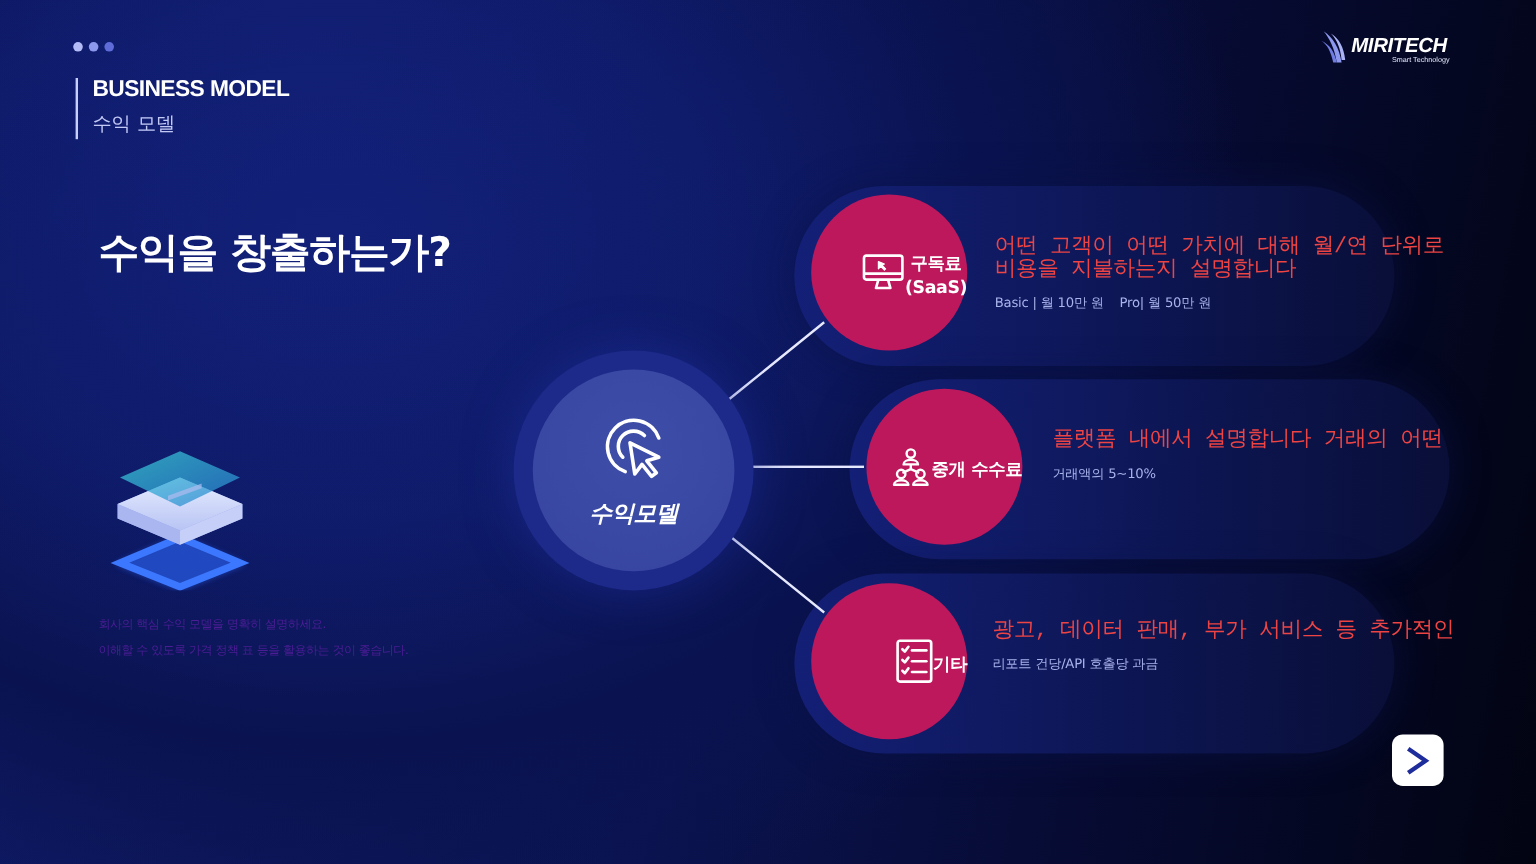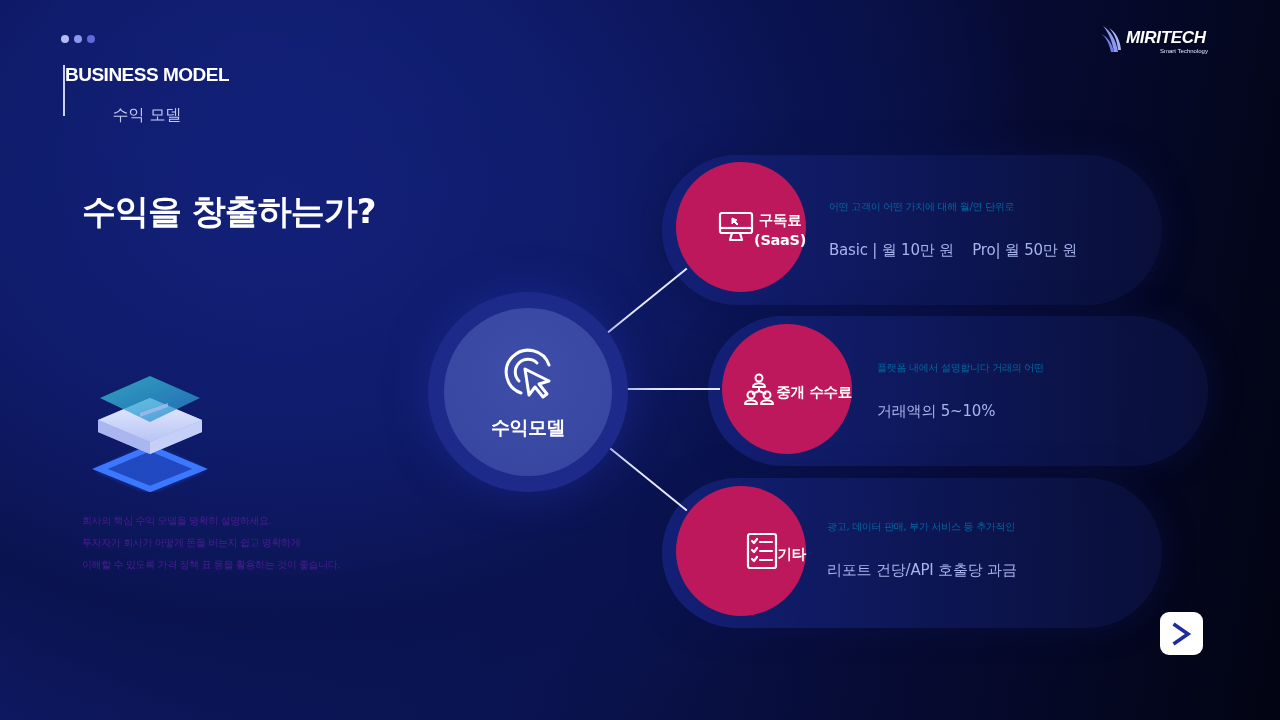--- a/index.html
+++ b/index.html
@@ -15,59 +15,59 @@
   .bg-arc {
     position: absolute; left: -300px; top: -520px;
     width: 1100px; height: 1100px; border-radius: 50%;
     background: radial-gradient(circle, rgba(20,34,130,0.25) 0%, rgba(12,22,100,0.15) 60%, rgba(0,0,0,0) 72%);
     pointer-events: none;
   }
   .dots { position: absolute; left: 61px; top: 35px; display: flex; gap: 5px; }
   .dots span { width: 8px; height: 8px; border-radius: 50%; display: block; }
   .header-block {
     position: absolute; left: 63px; top: 65px; height: 51px;
-    border-left: 2px solid #c9d0ff;  text-align: center;
+    border-left: 2px solid #c9d0ff; padding-left: 12px;
   }
   .header-en { font-family: "Liberation Sans", sans-serif; font-weight: 700; font-size: 19px; letter-spacing: -0.5px; line-height: 20px; }
-  .header-ko { font-size: 16px; color: #c3c9f5; margin-top: 20px; line-height: 20px; }
+  .header-ko { font-size: 16px; color: #c3c9f5; margin-top: 8px; line-height: 20px; }
   .logo { position: absolute; left: 1100px; top: 22px; width: 120px; height: 36px; }
   .logo-text { position: absolute; left: 26px; top: 6px; font-family: "Liberation Sans", sans-serif; font-weight: 700; font-style: italic; font-size: 17px; letter-spacing: -0.3px; }
   .logo-sub { position: absolute; left: 60px; top: 26px; font-family: "Liberation Sans", sans-serif; font-size: 6px; color: #e8ebff; }
   .main-title { position: absolute; left: 82px; top: 186px; font-weight: 700; font-size: 34px; line-height: 50px; letter-spacing: -1px; }
   .layers { position: absolute; left: 88px; top: 368px; width: 124px; height: 124px; }
   .desc { position: absolute; left: 82px; top: 510px; font-size: 10px; line-height: 22px; color: #4c1d95; letter-spacing: -0.4px; }
 
   .connector { position: absolute; height: 2px; background: #e6e9ff; transform-origin: 0 50%; }
 
   .hub-outer {
     position: absolute; left: 428px; top: 292px; width: 200px; height: 200px; border-radius: 50%;
     background: #1d2a8a; box-shadow: 0 0 40px rgba(30,45,150,0.6);
   }
   .hub-inner {
     position: absolute; left: 16px; top: 16px; width: 168px; height: 168px; border-radius: 50%;
     background: radial-gradient(circle at 50% 40%, #3e4ea8 0%, #36449f 100%);
-    display: flex; flex-direction: column; align-items: center; justify-content: center;
+    display: flex; flex-direction: column; align-items: center; justify-content: center; font-style: italic;
   }
   .hub-label { font-weight: 700; font-size: 19px; margin-top: 14px; letter-spacing: -0.5px; }
 
   .pill {
     position: absolute; height: 150px; border-radius: 75px;
     background: linear-gradient(90deg, rgba(20,32,120,0.95) 0%, rgba(14,24,90,0.9) 50%, rgba(10,16,60,0.85) 100%);
     box-shadow: 0 0 30px rgba(10,18,70,0.6);
   }
   .node {
     position: absolute; width: 130px; height: 130px; border-radius: 50%;
     background: #be185d;
     display: flex; flex-direction: row; align-items: center; justify-content: flex-end;
     text-align: center;
   }
   .node-label { font-weight: 700; font-size: 14.5px; line-height: 20px; margin-top: 6px; letter-spacing: -0.3px; }
   .pill-text { position: absolute; }
-  .pill-main { font-size: 10px; line-height: 19px; color: #0369a1; letter-spacing: -0.3px; }
-  .pill-sub { font-size: 15px; color: #a9b3ec; margin-top: 25px; letter-spacing: -0.2px; }
+  .pill-main { font-size: 18px; line-height: 19px; color: #ef4444; letter-spacing: -0.3px; font-family: Liberation Mono, monospace; }
+  .pill-sub { font-size: 11px; color: #a9b3ec; margin-top: 10px; letter-spacing: -0.2px; }
 
   .next-btn {
     position: absolute; left: 1160px; top: 612px; width: 43px; height: 43px; border-radius: 9px;
     background: #ffffff; display: flex; align-items: center; justify-content: center; cursor: pointer;
   }
 </style>
 </head>
 <body>
 
 <div class="bg-arc"></div>
@@ -115,21 +115,20 @@
   <polygon points="62,30 114,52 114,64 62,86 10,64 10,52" fill="#9aa8ee"></polygon>
   <polygon points="62,30 114,52 62,74 10,52" fill="url(#midL)"></polygon>
   <polygon points="62,74 114,52 114,64 62,86" fill="#c6cff7"></polygon>
   <polygon points="62,74 10,52 10,64 62,86" fill="#aab6ef"></polygon>
   <polygon points="62,8 112,30 62,54 12,30" fill="url(#topL)" opacity="0.75"></polygon>
   <rect x="52" y="42" width="28" height="4" fill="#aebaf0" opacity="0.7" transform="skewY(-20) translate(0,22)"></rect>
 </svg>
 
 <div class="desc">
   <div>회사의 핵심 수익 모델을 명확히 설명하세요.</div>
-  <div>투자자가 회사가 어떻게 돈을 버는지 쉽고 명확하게</div>
   <div>이해할 수 있도록 가격 정책 표 등을 활용하는 것이 좋습니다.</div>
 </div>
 
 <div class="pill" style="left:662px;top:155px;width:500px;"></div>
 <div class="pill" style="left:708px;top:316px;width:500px;"></div>
 <div class="pill" style="left:662px;top:478px;width:500px;"></div>
 
 <div class="connector" style="left:606px;top:333px;width:104px;transform:rotate(-39deg);"></div>
 <div class="connector" style="left:622px;top:388px;width:98px;"></div>
 <div class="connector" style="left:606px;top:444px;width:104px;transform:rotate(39deg);"></div>
@@ -152,20 +151,21 @@
     <path d="M14 22 L12 29 L24 29 L22 22"></path>
     <path d="M14 7 L14 13 L16 11 L19 14 L20 13 L17 10 L19 9 Z" fill="#ffffff" stroke-width="1"></path>
   </svg>
   <div class="node-label">
     <div>구독료</div>
     <div>(SaaS)</div>
   </div>
 </div>
 <div class="pill-text" style="left:829px;top:197px;">
   <div class="pill-main">어떤 고객이 어떤 가치에 대해 월/연 단위로</div>
+  <div class="pill-main">비용을 지불하는지 설명합니다</div>
   <div class="pill-sub" style="white-space:pre;">Basic | 월 10만 원    Pro| 월 50만 원</div>
 </div>
 
 <div class="node" style="left:722px;top:324px;">
   <svg width="34" height="34" viewBox="0 0 34 34" fill="none" stroke="#ffffff" stroke-width="2" stroke-linejoin="round">
     <circle cx="17" cy="6" r="3.5"></circle>
     <path d="M11 15 C11 10, 23 10, 23 15 Z"></path>
     <line x1="17" y1="15" x2="17" y2="19"></line>
     <line x1="17" y1="19" x2="10" y2="22"></line>
     <line x1="17" y1="19" x2="24" y2="22"></line>

